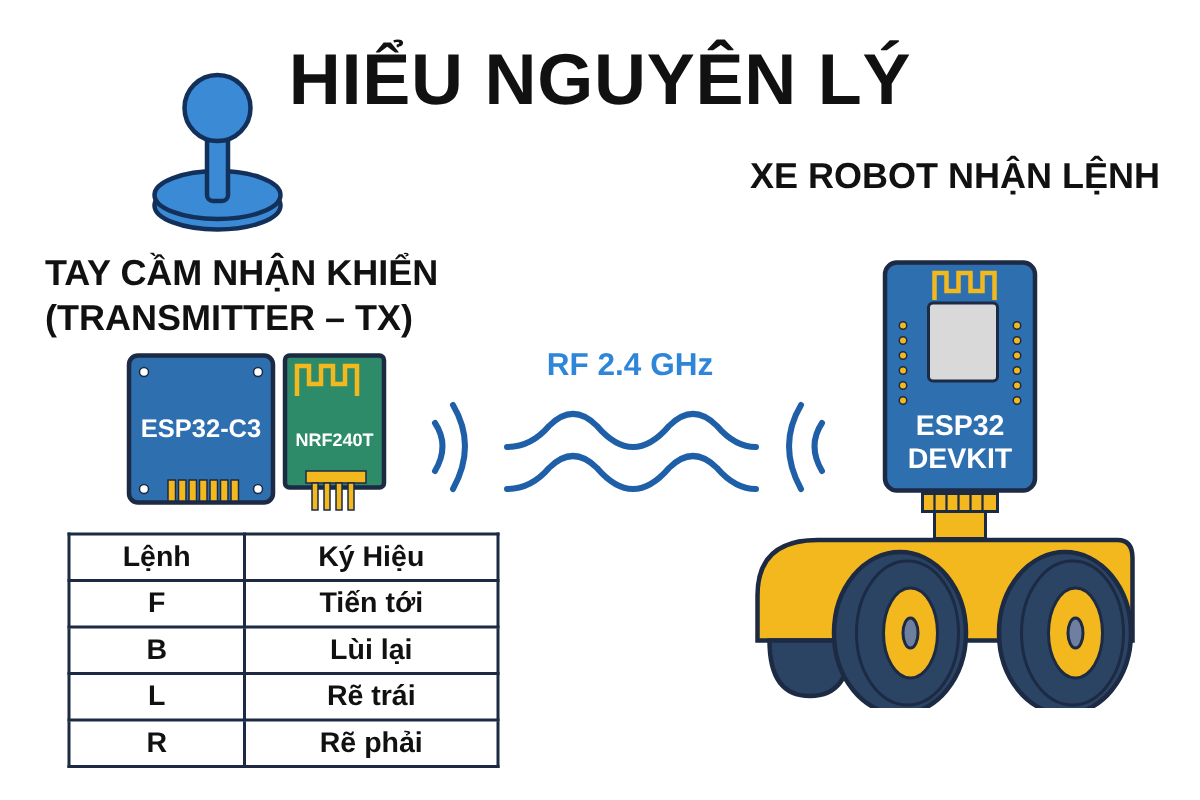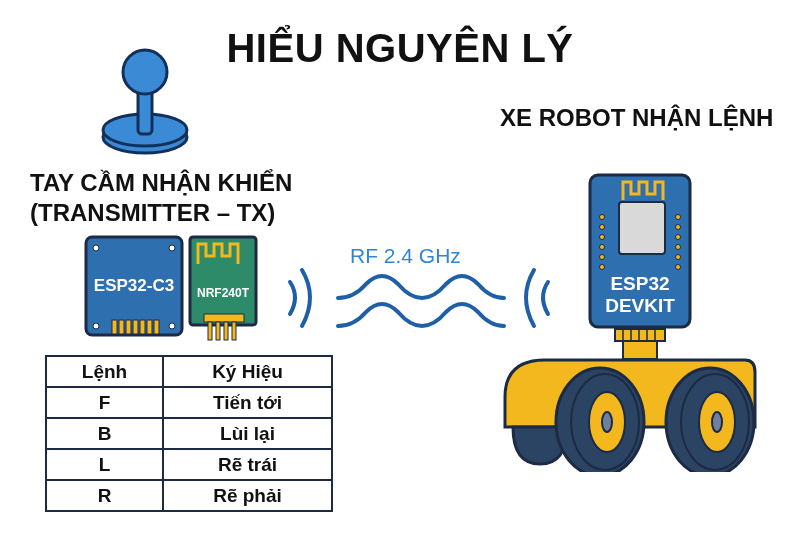--- a/index.html
+++ b/index.html
@@ -1,23 +1,23 @@
 <!DOCTYPE html>
 <html><head>
 <meta charset="utf-8">
 <style>
   html, body { margin:0; padding:0; background:#ffffff; }
   body { width:800px; height:533px; position:relative; overflow:hidden;
          font-family:"Liberation Sans", "DejaVu Sans", sans-serif; color:#111; }
   .abs { position:absolute; }
-  .title { left:0; width:800px; top:26px; text-align:center; font-size:40px; font-weight:bold; letter-spacing:0.5px; color:#111; }
+  .title { left:0; width:800px; top:26px; text-align:center; font-size:48px; font-weight:bold; letter-spacing:0.5px; color:#111; }
   .label { font-weight:bold; font-size:24px; line-height:30px; color:#111; text-align:left; }
   .tx-label { left:30px; width:270px; top:168px; }
   .rx-label { left:500px; width:290px; top:103px; }
-  .rf-label { left:350px; width:140px; top:244px; font-size:21px; font-weight:normal; color:#2f86d8; }
+  .rf-label { left:350px; width:140px; top:232px; text-align:center; font-size:21px; font-weight:bold; color:#2f86d8; }
   table.cmd { position:absolute; left:45px; top:355px; width:288px; border-collapse:collapse; }
   table.cmd td, table.cmd th { border:2px solid #1c2a44; height:29px; text-align:center;
       font-size:19px; font-weight:bold; color:#111; padding:0; }
   table.cmd th { font-weight:bold; }
   table.cmd td.c1, table.cmd th.c1 { width:115px; }
   .chip-text { font-family:"Liberation Sans", sans-serif; font-weight:bold; fill:#ffffff; }
 </style>
 </head>
 <body>
 

